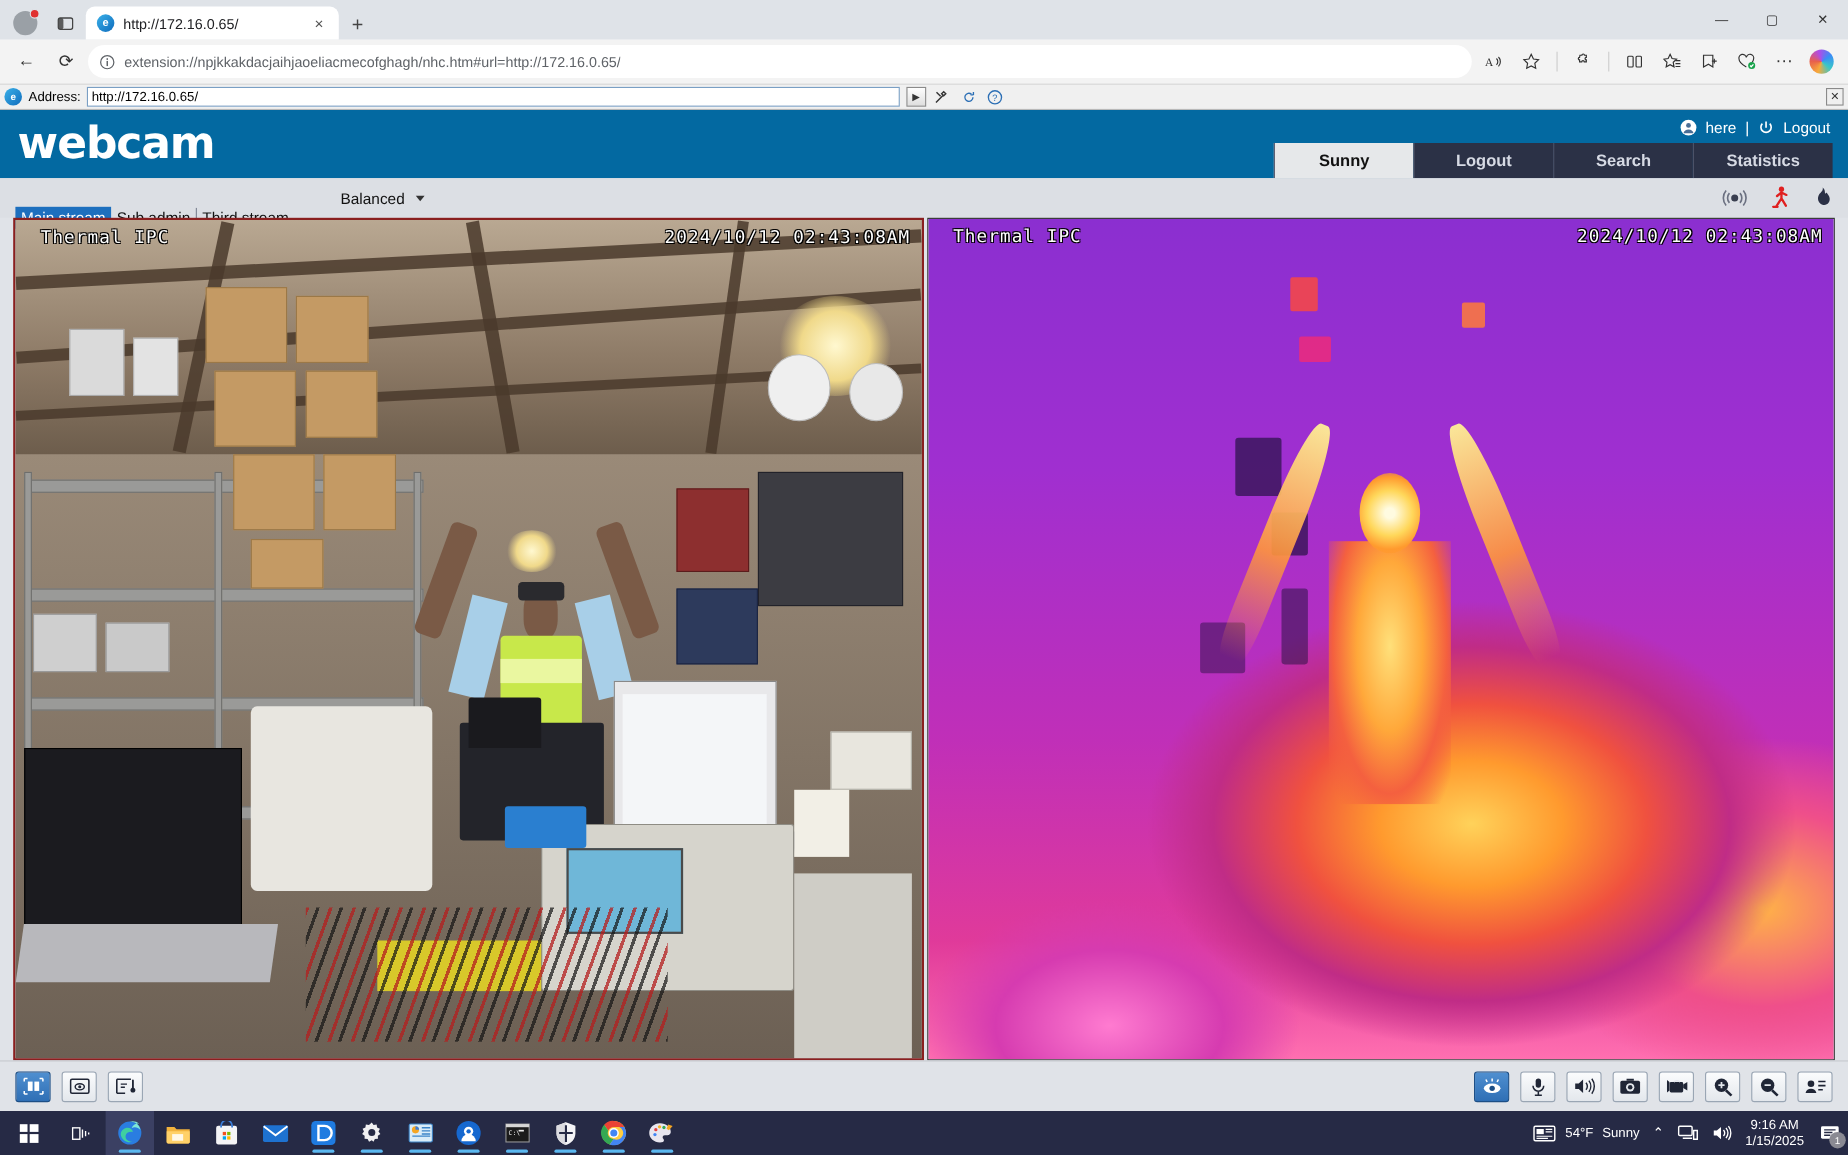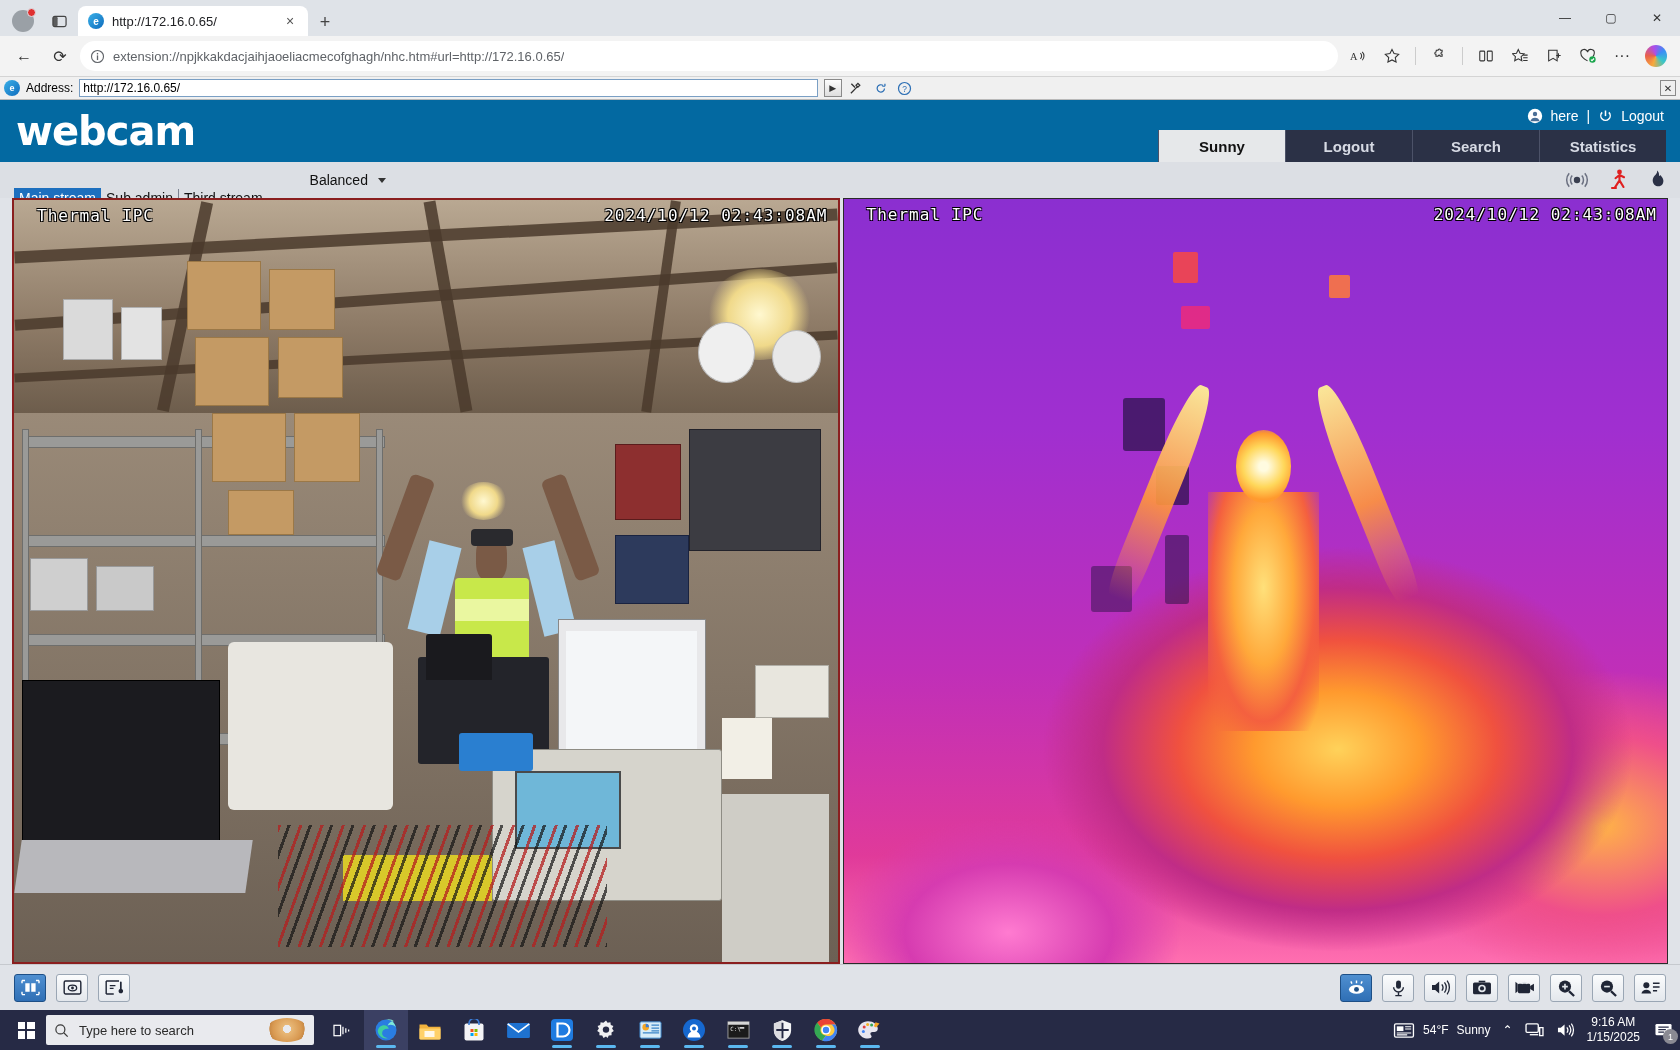--- a/index.html
+++ b/index.html
@@ -578,30 +578,20 @@
 
   <div class="taskbar">
     <div class="start">
       <div class="winlogo">
           <i></i>
           <i></i>
           <i></i>
           <i></i>
         </div>
     </div>
-    <div class="tsearch">
-      <span>
-        <svg width="15" height="15" viewBox="0 0 16 16">
-            <circle cx="6.8" cy="6.8" r="4.8" fill="none" stroke="#3a3a3a" stroke-width="1.3"></circle>
-            <path d="M10.4 10.4l4.2 4.2" stroke="#3a3a3a" stroke-width="1.3"></path>
-          </svg>
-      </span>
-      <span>Type here to search</span>
-      <span class="donut"></span>
-    </div>
     <div class="tb-apps">
       <div class="tapp">
         <svg width="19" height="17" viewBox="0 0 20 18">
             <rect x="1" y="3.5" width="7" height="11" fill="none" stroke="#fff" stroke-width="1.3"></rect>
             <path d="M10.5 5v8M13.5 6.5v5M16.5 8v2" stroke="#fff" stroke-width="1.3"></path>
           </svg>
       </div>
       <div class="tapp focus open">
         <svg width="24" height="24" viewBox="0 0 24 24">
             <circle cx="12" cy="12" r="10.5" fill="#2a7de1"></circle>

